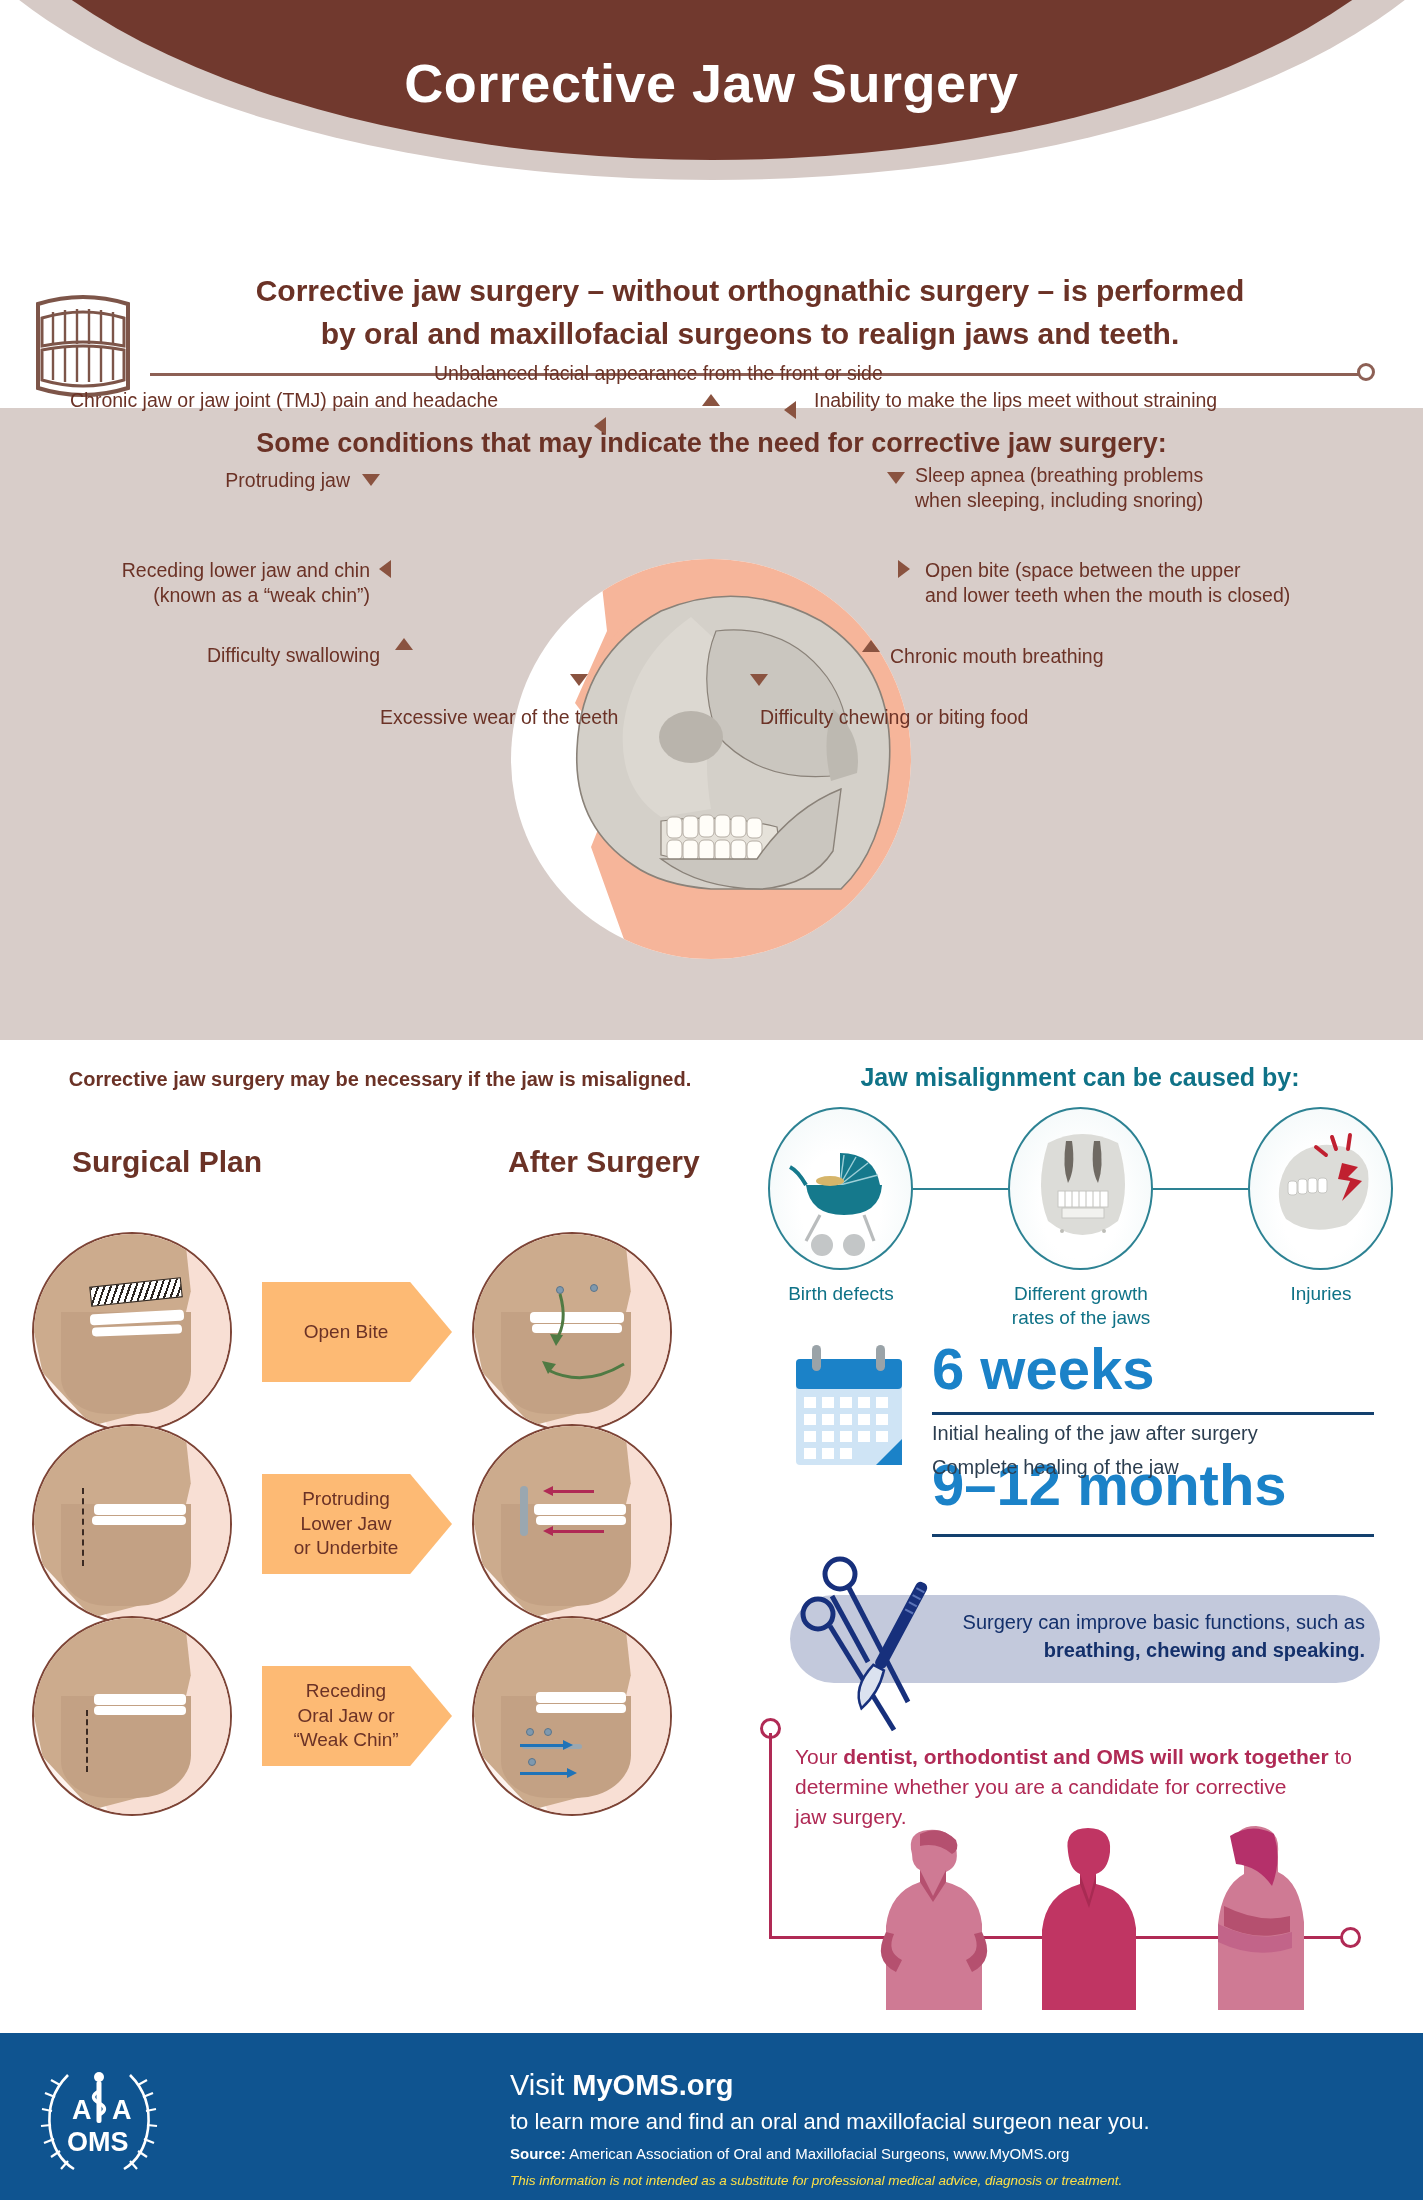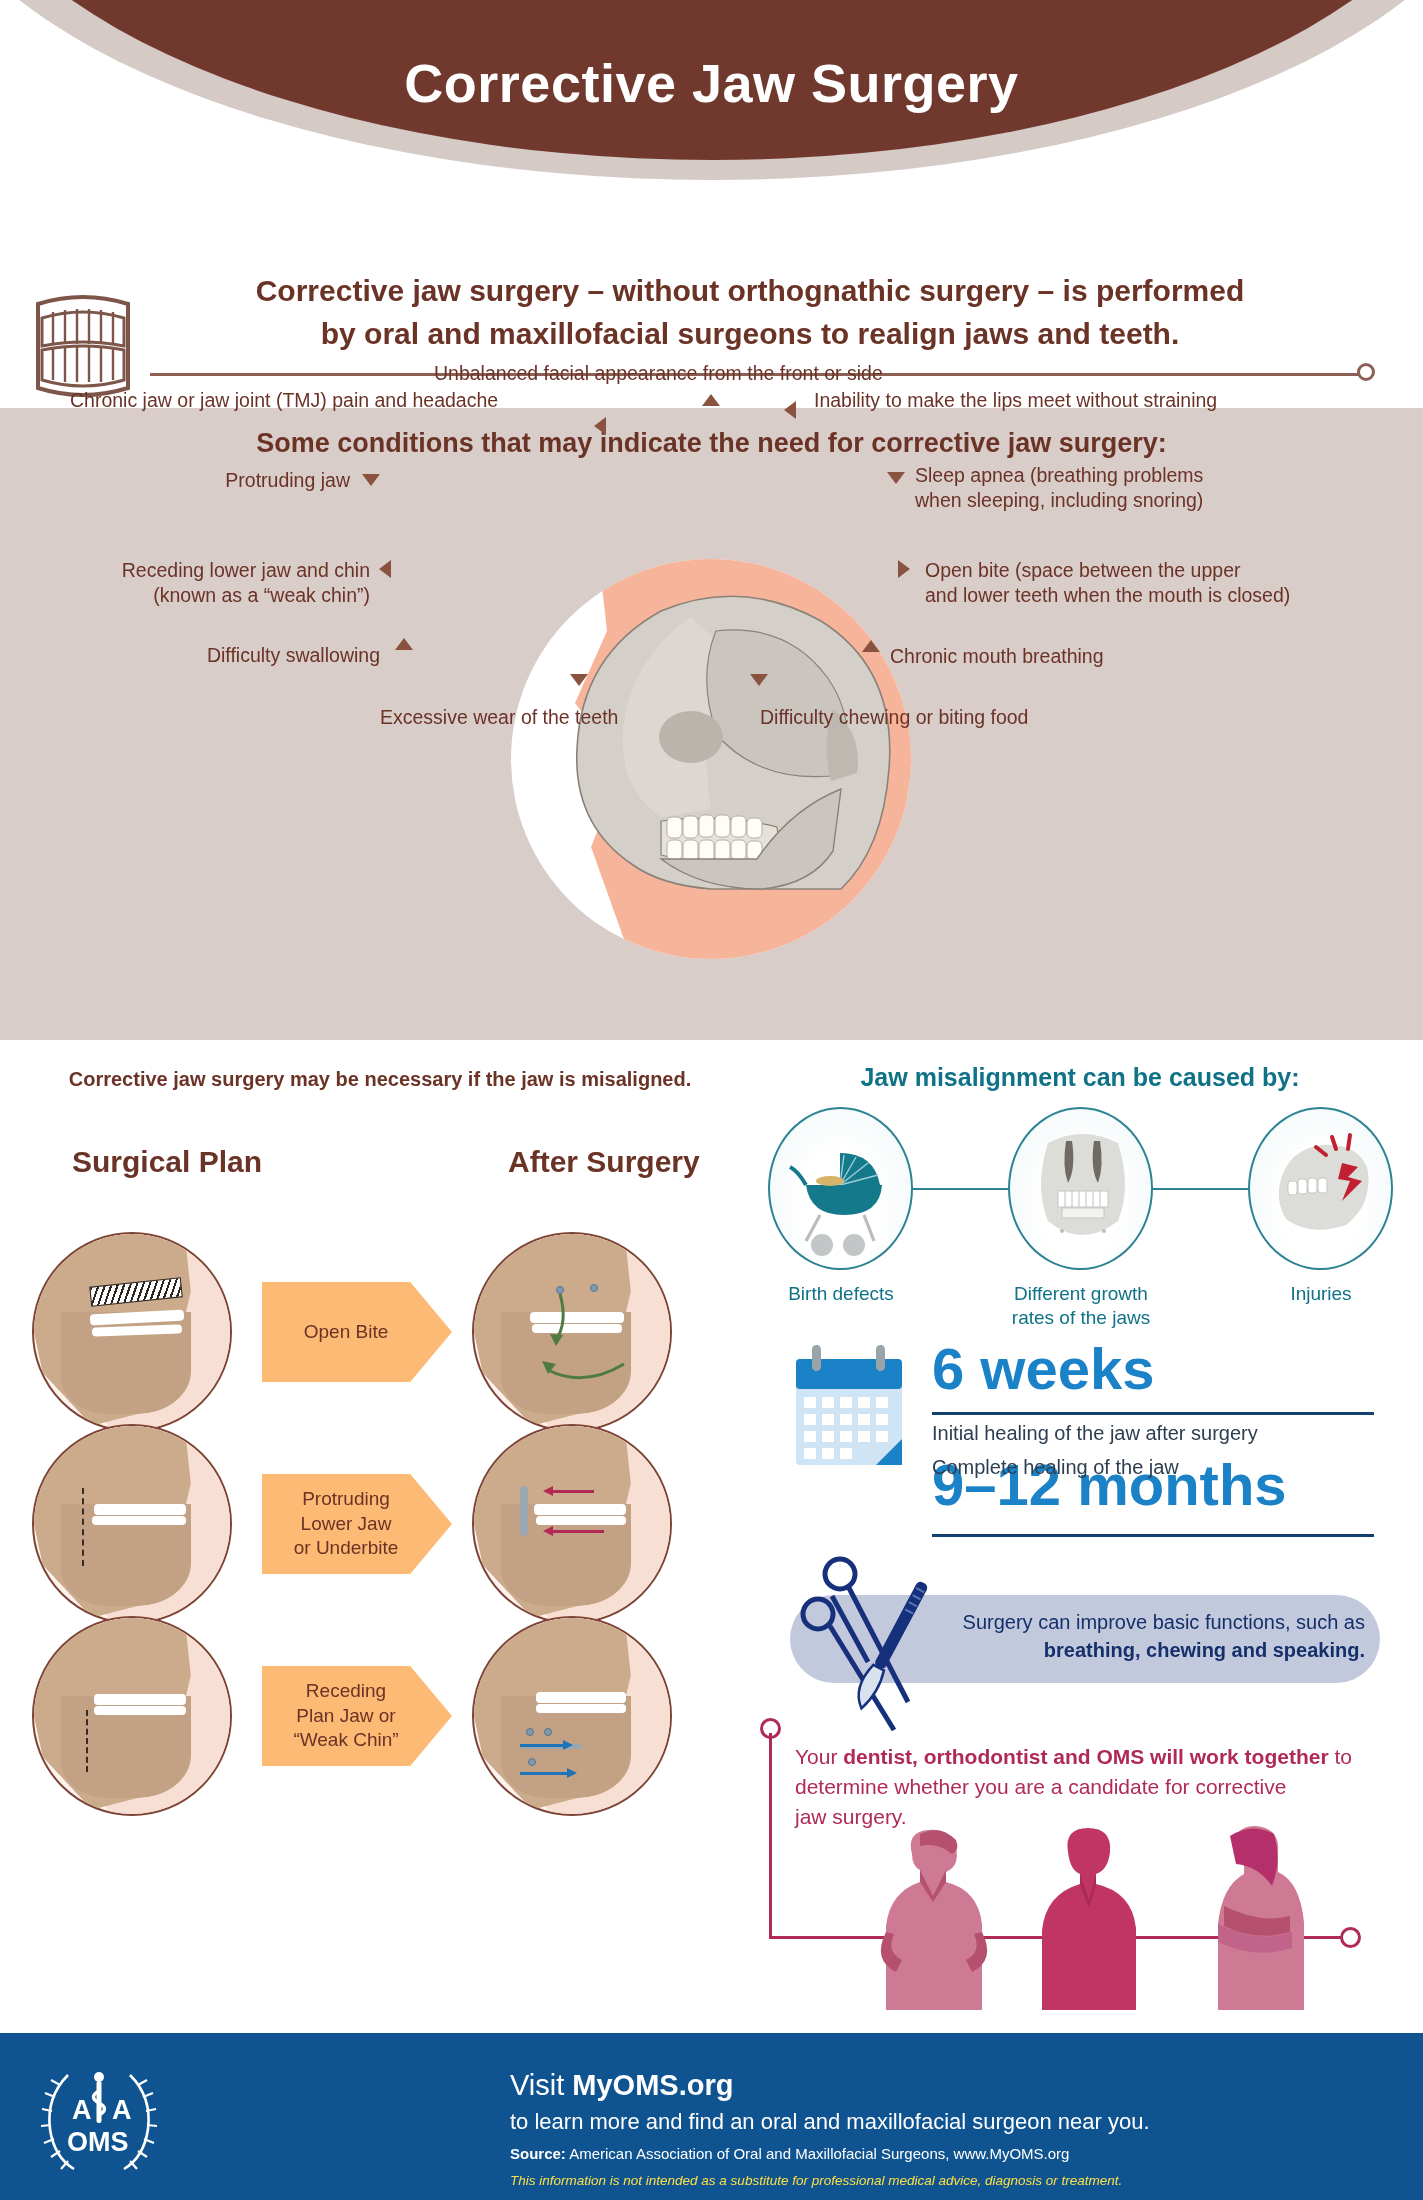--- a/index.html
+++ b/index.html
@@ -381,21 +381,21 @@
     <div class="jaw-skin"></div>
     <div class="jaw-bone"></div>
     <div class="jaw-bone2"></div>
     <div class="dashed-line" style="left:52px; top:92px; height:62px;"></div>
     <div class="teeth-strip" style="left:60px; top:76px; width:92px;"></div>
     <div class="teeth-strip small" style="left:60px; top:88px; width:92px;"></div>
   </div>
   <div class="arrow-chip" style="left:262px; top:1666px;align-items:center;">
     <span>
       <span>Receding</span><br>
-      <span>Plan Jaw or</span><br>
+      <span>Oral Jaw or</span><br>
       <span>“Weak Chin”</span>
     </span>
   </div>
   <div class="jaw-circle" style="left:472px; top:1616px;">
     <div class="jaw-skin"></div>
     <div class="jaw-bone"></div>
     <div class="jaw-bone2"></div>
     <div class="teeth-strip" style="left:62px; top:74px; width:90px;"></div>
     <div class="teeth-strip small" style="left:62px; top:86px; width:90px;"></div>
     <div class="screw" style="left:52px; top:110px;"></div>

